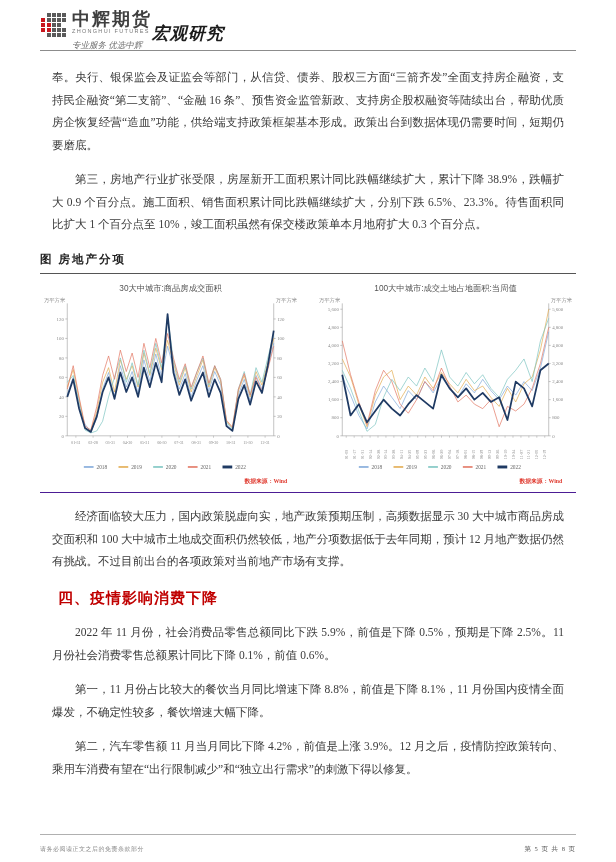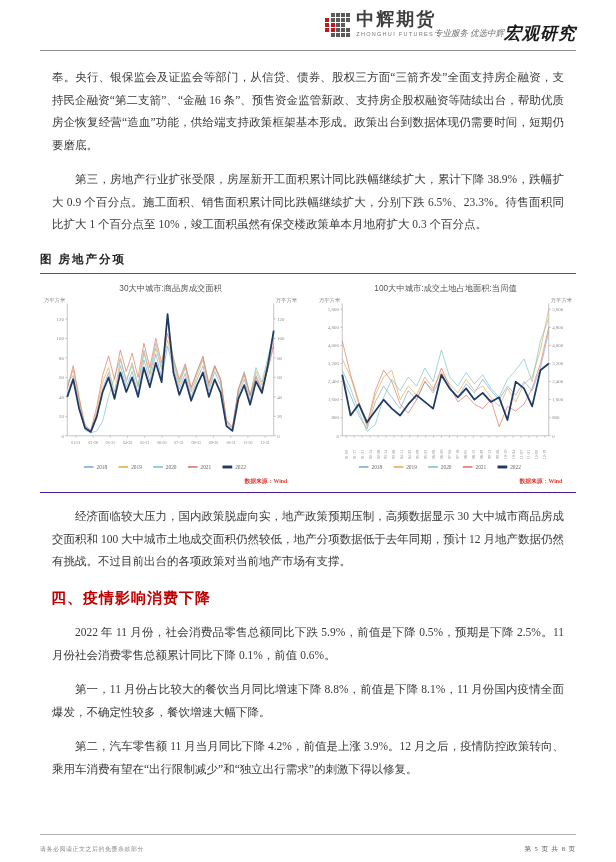--- a/index.html
+++ b/index.html
@@ -9,37 +9,37 @@
     background:#ffffff;
     font-family:"Liberation Serif","DejaVu Serif",serif;
     color:#3a3a3a;
     overflow:hidden;
     margin:0 auto;
   }
   
   .header{
     position:absolute;top:10px;left:40px;right:40px;height:38px;
     border-bottom:1.5px solid #8c8c8c;
-    display:flex;justify-content:flex-end;align-items:flex-start;
+    display:flex;justify-content:flex-start;align-items:flex-start;
     padding-bottom:2px;
   }
   .logo{display:flex;align-items:flex-start;gap:6px;}
   .logo-icon{width:26px;height:26px;flex:0 0 auto;margin-top:2px;}
   .logo-text .cn{font-size:18px;font-weight:bold;color:#3f3f3f;letter-spacing:2px;line-height:18px;font-family:"Liberation Sans","DejaVu Sans",sans-serif;}
-  .logo-sub{display:flex;align-items:baseline;}
+  .logo-sub{display:flex;align-items:baseline;gap:6px;flex-direction:column;}
   .logo-text .en{font-size:5.5px;letter-spacing:1.3px;color:#777;font-family:"Liberation Sans","DejaVu Sans",sans-serif;}
   .logo-text .tagline{font-size:8.5px;font-style:italic;color:#6f6f6f;}
   .report-type{font-size:17px;font-weight:bold;font-style:italic;color:#1c1c1c;margin-top:12px;letter-spacing:1px;}
   
   .content{position:absolute;top:54px;left:40px;right:40px;font-size:11.5px;line-height:22.5px;text-align:justify;}
   .content p{margin:12px;}
   .content p.indent{text-indent:2em;}
   .section-heading{
     color:#c00000;font-weight:bold;font-size:15px;
-    margin:14px 0 10px 11px;letter-spacing:1px;
+    margin:14px 0 10px 18px;letter-spacing:1px;
     font-family:"Liberation Sans","DejaVu Sans",sans-serif;
   }
   
   .figure{margin:7px 0 10px 0;border-bottom:1px solid #4c1d95;}
   .figure-caption{
     font-weight:bold;font-size:11.5px;color:#222;
     border-bottom:1px solid #555;padding-bottom:3px;letter-spacing:2px;
     text-indent:0;
   }
   .figure-body{display:flex;gap:14px;padding:6px 0 6px 0;}

